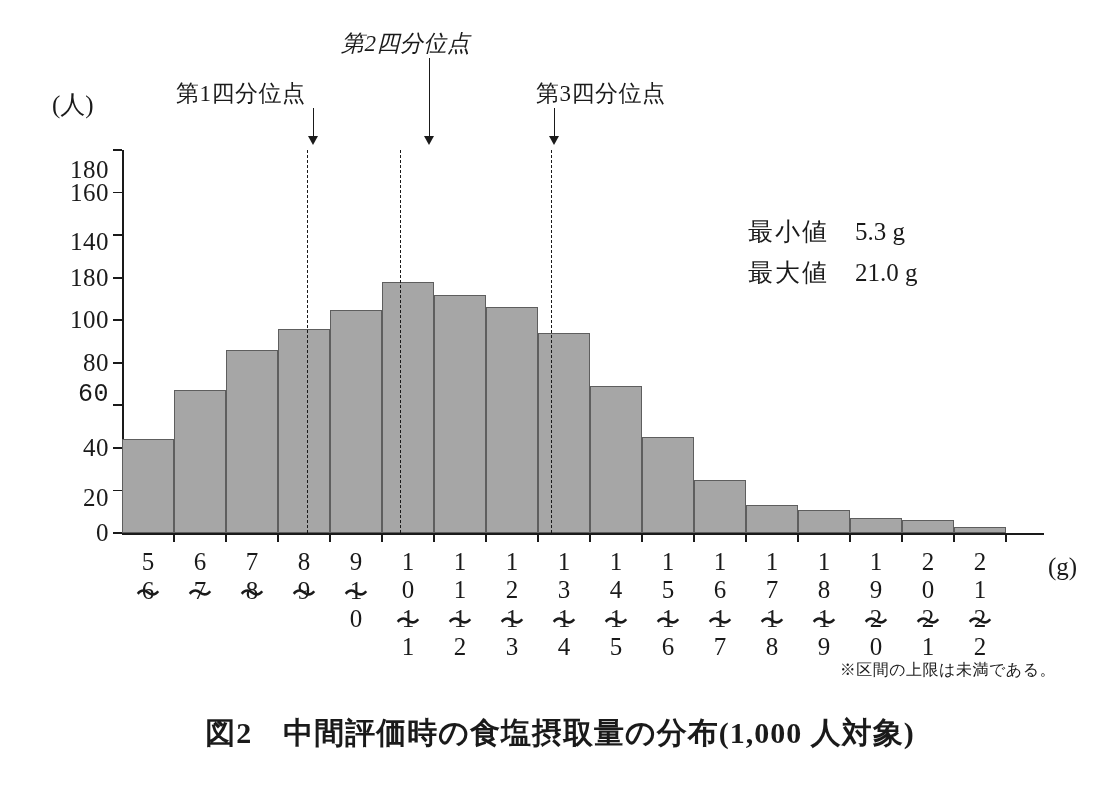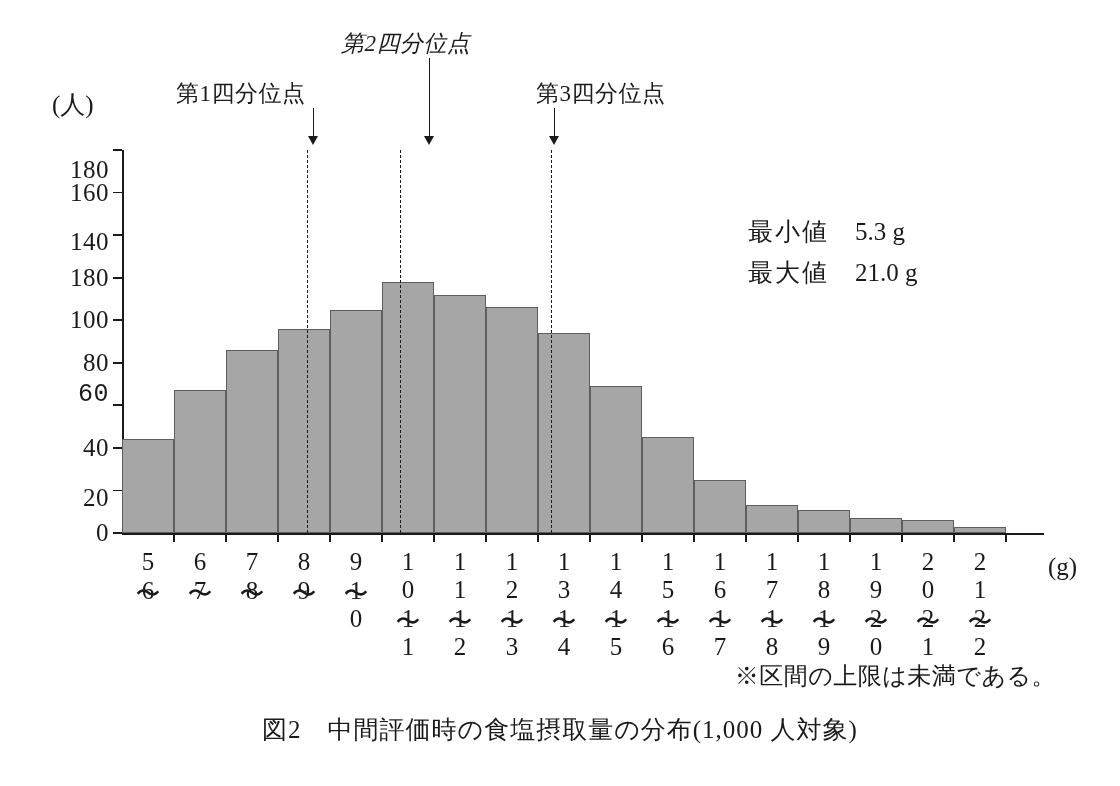--- a/index.html
+++ b/index.html
@@ -127,31 +127,31 @@
   #stats table { border-collapse: collapse; }
   #stats td { padding: 0 0 0 0; vertical-align: baseline; }
   #stats td.k { padding-right: 26px; letter-spacing: 2px; }
   #stats td.v { text-align: left; white-space: nowrap; }
 
   
   #footnote {
     position: absolute;
     right: 64px;
     top: 660px;
-    font-size: 24px;
+    font-size: 16px;
     letter-spacing: 0.5px;
   }
   #caption {
     position: absolute;
     left: 0;
     right: 0;
     top: 713px;
     text-align: center;
-    font-size: 25px;
-    font-weight: normal;
+    font-size: 30px;
+    font-weight: bold;
     letter-spacing: 1px;
   }
   #unit-people {
     font-size: 25px;
     left: 52px;
     top: 88px;
   }
 </style>
 </head>
 <body>

